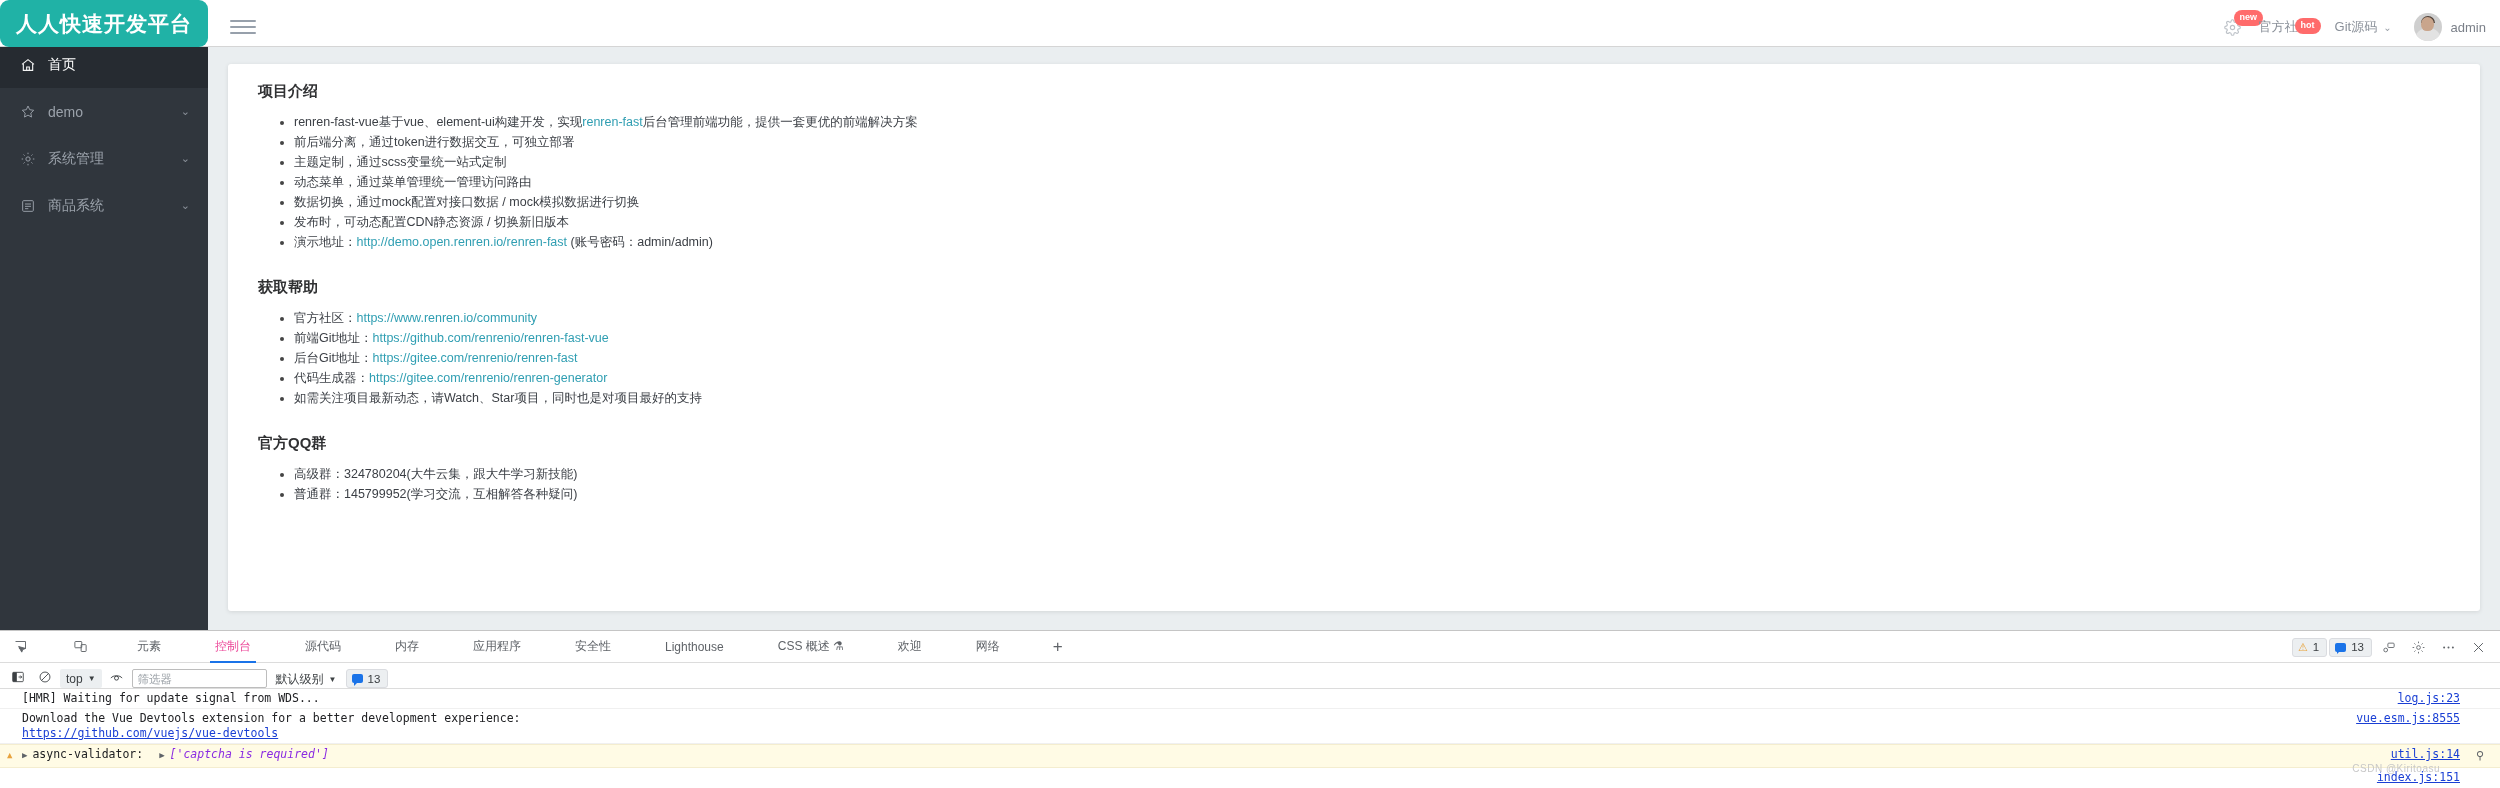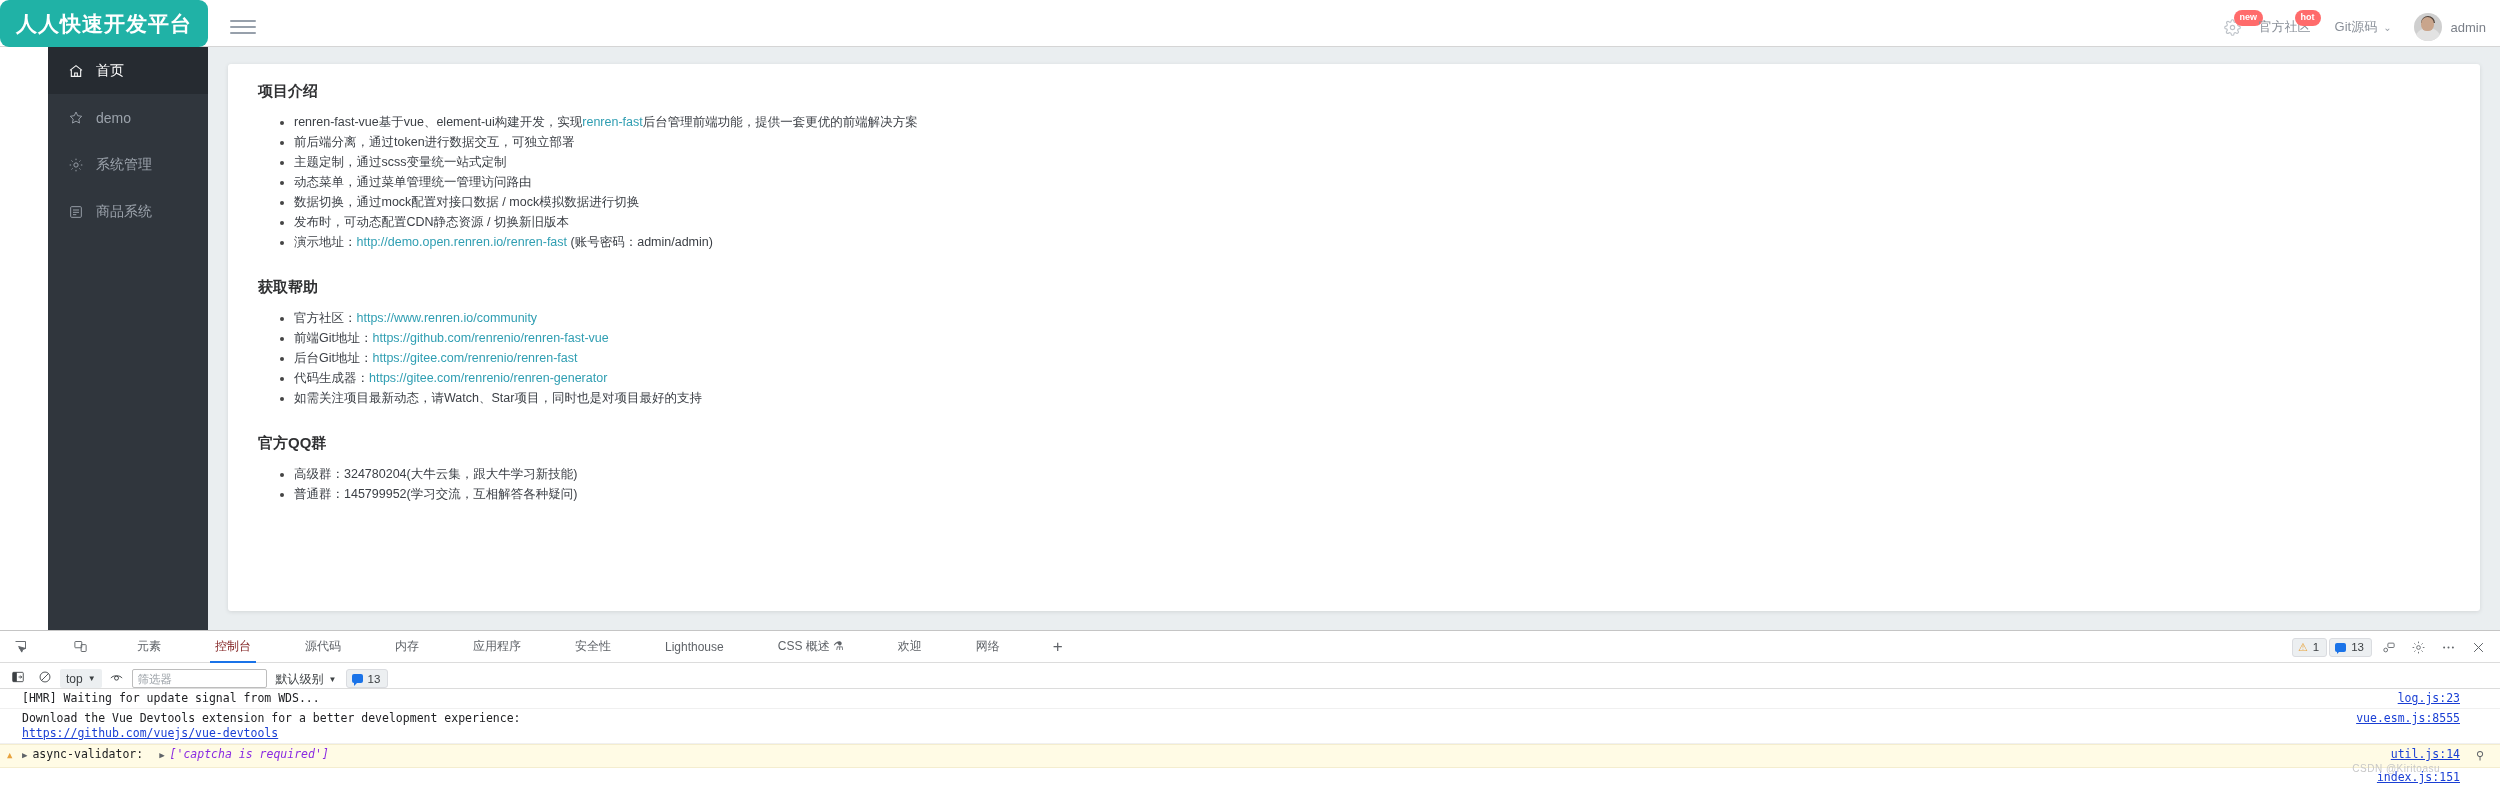--- a/index.html
+++ b/index.html
@@ -16,31 +16,31 @@
            font-size: 21px; font-weight: bold; letter-spacing: 1px; flex: 0 0 208px; border-radius: 9px; }
   .topbar-right-wrap { flex: 1; display: flex; align-items: center; justify-content: space-between; padding: 8px 14px 0 22px; }
   .hamburger { width: 26px; height: 22px; display: flex; flex-direction: column; justify-content: center; gap: 4px; cursor: pointer; }
   .hamburger span { display: block; height: 2px; background: #97a0ab; border-radius: 1px; }
   .nav-right { display: flex; align-items: center; gap: 0px; }
   .nav-item { position: relative; display: flex; align-items: center; padding: 0 12px; height: 47px; color: #8a9099; font-size: 13px; cursor: pointer; }
   .nav-item.gearonly { padding-right: 6px; }
   .gear-ico { width: 17px; height: 17px; display:inline-block; color:#b9bec5; }
   .badge { position: absolute; top: 6px; left: 22px; background: #ff6b6b; color: #fff; font-size: 9px; line-height: 1;
            padding: 3px 6px 4px 6px; border-radius: 9px; font-weight: bold; transform: skewX(0deg); }
-  .badge.hot { left: auto; right: 2px; top: 6px; margin-left: 38px; }
+  .badge.hot { left: auto; right: 2px; top: 14px; margin-left: 38px; }
   .chev { display: inline-block; margin-left: 6px; font-size: 10px; color: #9aa0a8; }
   .avatar-wrap { display: flex; align-items: center; gap: 9px; padding-left: 10px; cursor: pointer; }
   .avatar { width: 28px; height: 28px; border-radius: 50%; overflow: hidden; background: #cfcfcf; position: relative; flex: 0 0 28px; }
   .avatar .head { position:absolute; width:13px; height:14px; border-radius:50% 50% 45% 45%; background:#c9a58c; left:7.5px; top:4px; }
   .avatar .hair { position:absolute; width:14px; height:7px; border-radius:7px 7px 0 0; background:#4d4038; left:7px; top:2.5px; }
   .avatar .body { position:absolute; width:26px; height:13px; border-radius:12px 12px 0 0; background:#e2e2e2; left:1px; bottom:0; }
   .admin-name { font-size: 13px; color: #7b8089; }
 
   
-  .sidebar { position: absolute; top: 47px; left: 0; width: 208px; height: 732px; background: #30363d; overflow: hidden; margin-left: 48px; }
+  .sidebar { position: absolute; top: 41px; left: 0; width: 208px; height: 732px; background: #30363d; overflow: hidden; }
   .menu-item { height: 47px; display: flex; align-items: center; padding: 0 18px 0 18px; color: #9ba2ab; font-size: 14px; cursor: pointer; position: relative; }
   .menu-item.active { background: #262b31; color: #fff; }
   .menu-item .mi-icon { width: 19px; margin-right: 11px; display: inline-flex; align-items: center; justify-content: center; color: inherit; opacity: .95; }
   .menu-item .mi-label { flex: 1; }
   .menu-item .mi-arrow { font-size: 11px; color: #8a9199; }
 
   
   .main { position: absolute; top: 47px; left: 208px; width: 2292px; height: 583px; background: #eaeef0; padding: 17px 20px 20px 20px; }
   .card { width: 100%; height: 547px; background: #fff; border-radius: 3px; box-shadow: 0 1px 4px rgba(0,0,0,.10); padding: 8px 30px; overflow: hidden; }
   .sec-title { font-size: 15px; font-weight: bold; color: #303133; margin: 10px 0 12px 0; }
@@ -48,21 +48,21 @@
   ul.doc { list-style: disc; margin: 0 0 0 36px; padding: 0; }
   ul.doc li { font-size: 12.5px; line-height: 19px; color: #3b3f45; margin: 0 0 1px 0; }
   ul.doc li::marker { color: #444; }
   a.lk { color: #2f9eb2; text-decoration: none; }
 
   
   .devtools { position: absolute; left: 0; top: 630px; width: 2500px; height: 158px; background: #fff; border-top: 1px solid #c5c5c5; font-family: "Liberation Sans", sans-serif; }
   .dt-tabs { height: 32px; display: flex; align-items: center; padding: 0 6px; border-bottom: 1px solid #dcdcdc; position: relative; gap: 32px; }
   .dt-ico-btn { width: 28px; height: 26px; display: flex; align-items: center; justify-content: center; color: #5f6368; cursor: pointer; }
   .dt-tab { padding: 0 11px; height: 32px; display: flex; align-items: center; font-size: 12px; color: #5f6368; cursor: pointer; white-space: nowrap; position: relative; }
-  .dt-tab.sel { color: #7f1d1d; }
+  .dt-tab.sel { color: #ec4899; }
   .dt-tab.sel::after { content: ""; position: absolute; left: 6px; right: 6px; bottom: 0; height: 2px; background: #1a73e8; }
   .dt-plus { padding: 0 10px; font-size: 17px; color: #5f6368; cursor: pointer; line-height: 1; }
   .dt-tabs-right { position: absolute; right: 8px; top: 0; height: 32px; display: flex; align-items: center; gap: 2px; }
   .pill { display: flex; align-items: center; gap: 5px; background: #eceff1; border: 1px solid #dadce0; border-radius: 3px; padding: 1px 7px 1px 5px; font-size: 11.5px; color: #3c4043; height: 19px; cursor: pointer; }
   .pill.warn-pill .sym { color: #e8a33d; font-size: 11px; }
   .pill .bubble { width: 11px; height: 9px; background: #1a73e8; border-radius: 2px; position: relative; display: inline-block; }
   .pill .bubble::after { content:""; position:absolute; left:2px; bottom:-2.5px; border-left:3px solid #1a73e8; border-bottom:3px solid transparent; }
 
   .dt-toolbar { height: 26px; display: flex; align-items: flex-end; padding: 0 6px; gap: 3px; border-bottom: 1px solid #dcdcdc; }
   .tb-ico { width: 24px; height: 22px; display: flex; align-items: center; justify-content: center; color: #5f6368; cursor: pointer; }

